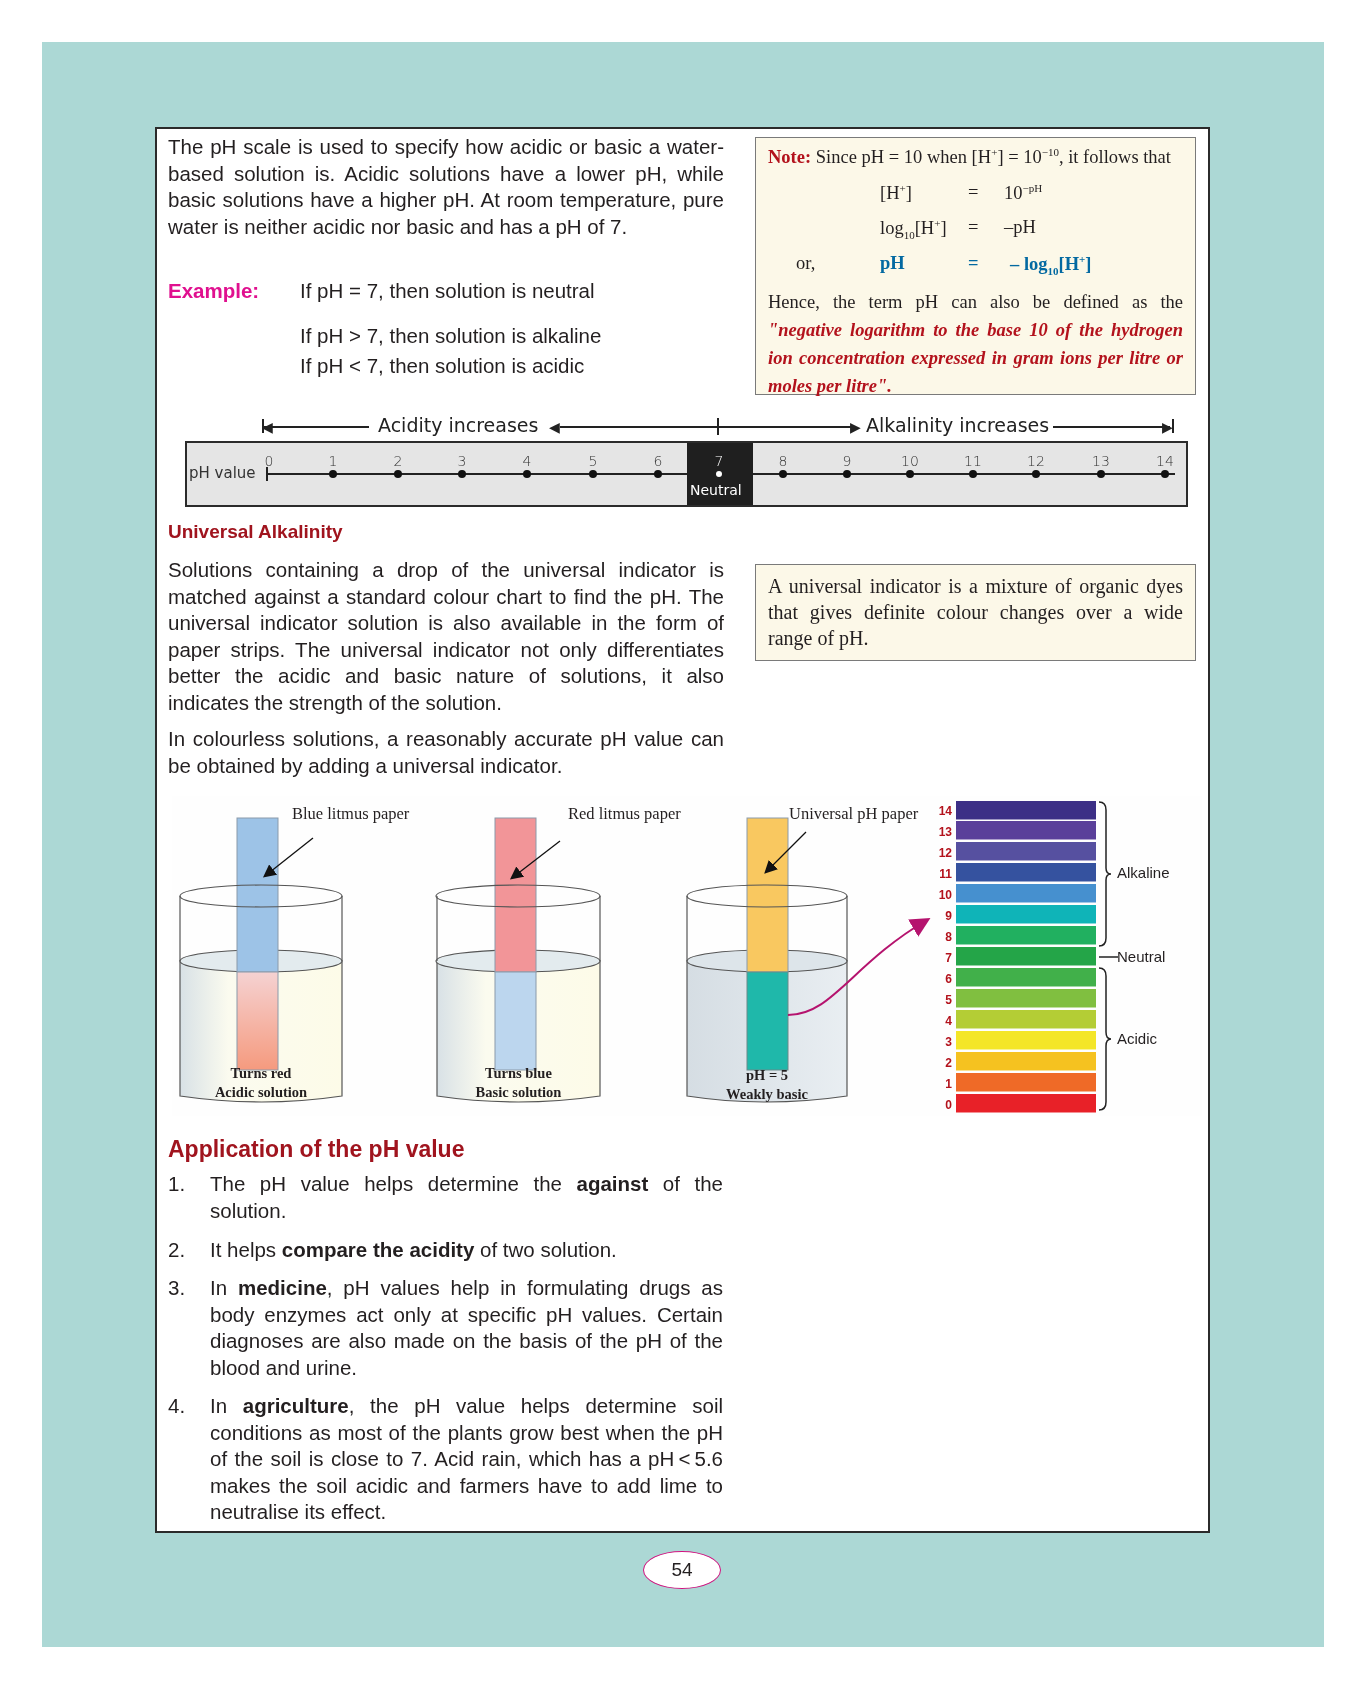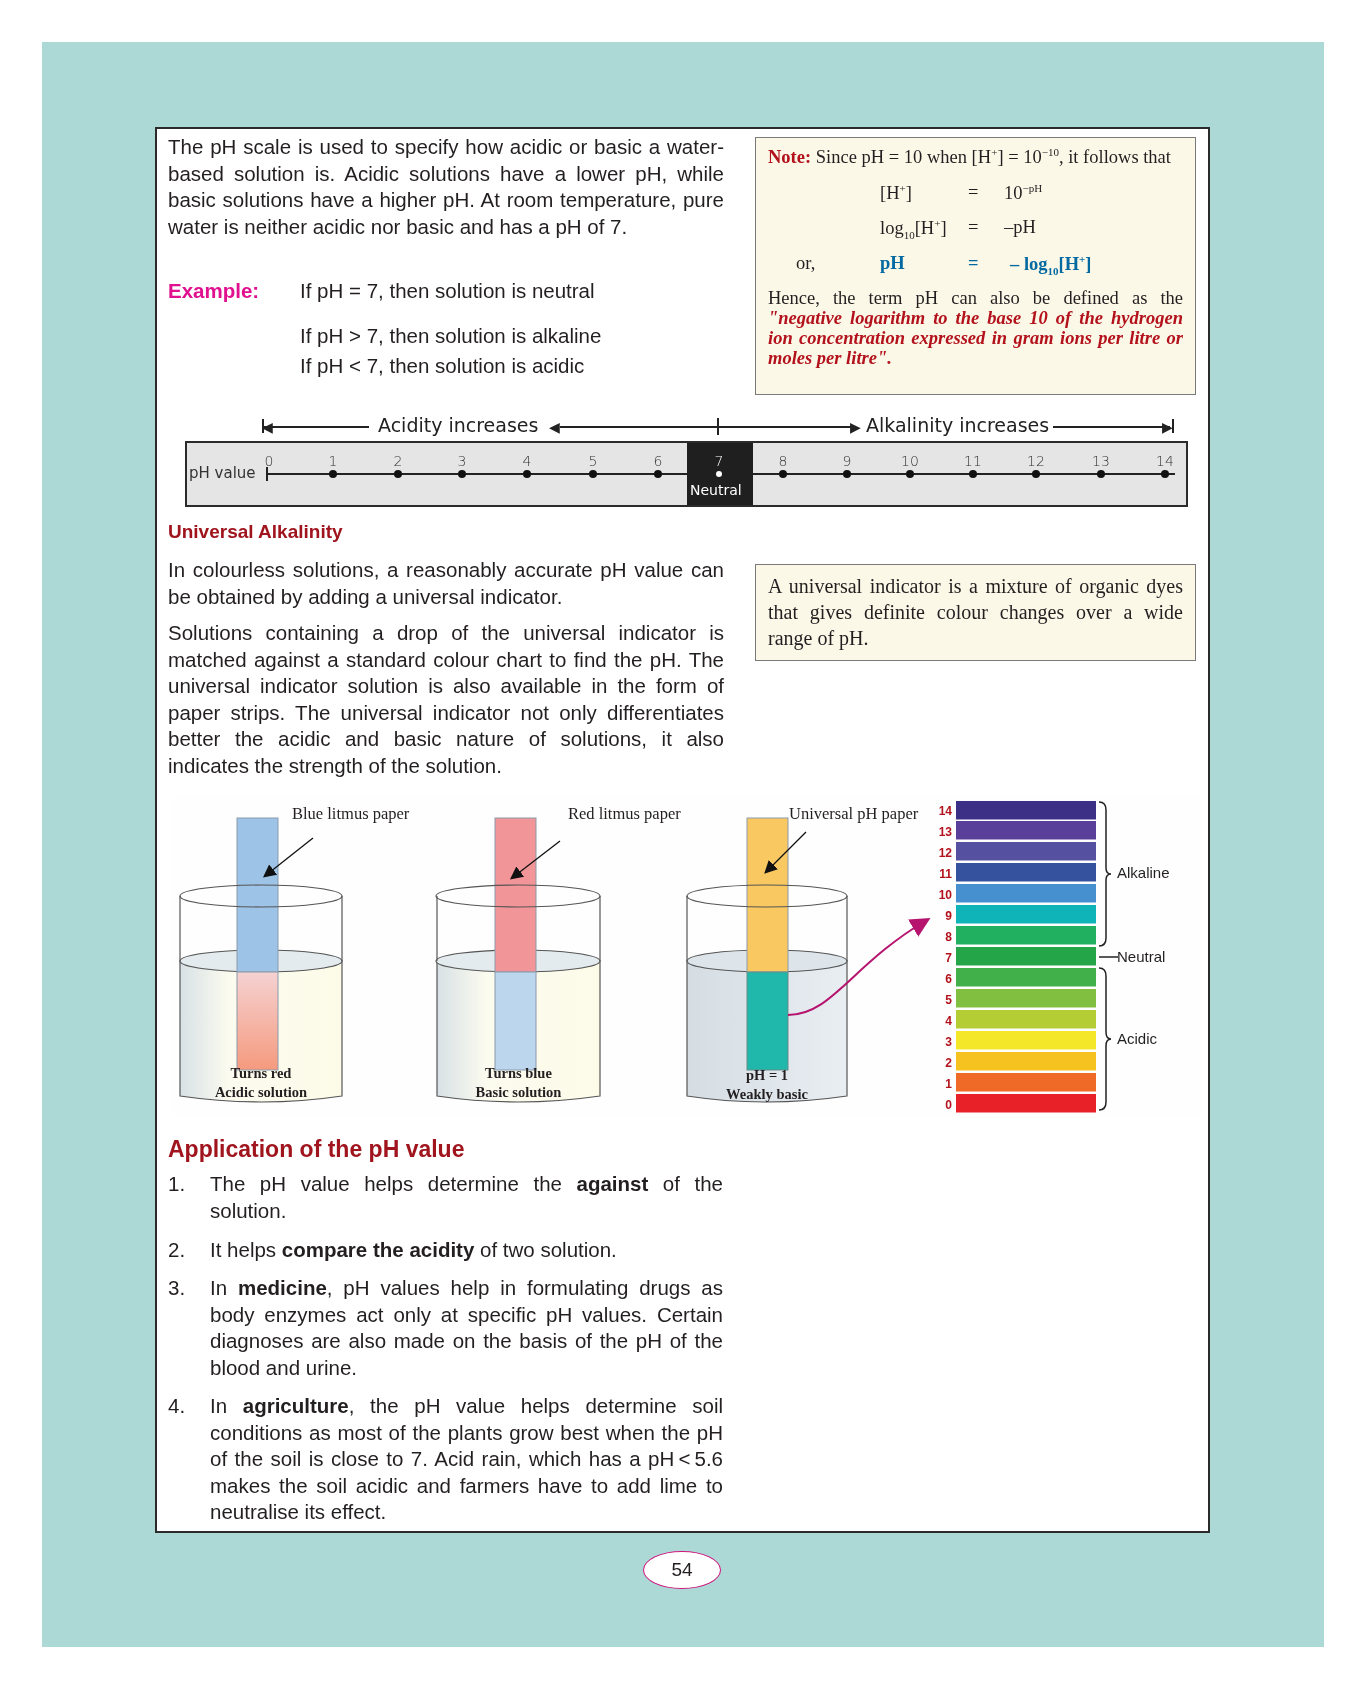--- a/index.html
+++ b/index.html
@@ -57,21 +57,21 @@
   <div class="eq" style="left:124px; top:44px;">[H<sup>+</sup>]</div>
   <div class="eq" style="left:212px; top:44px;">=</div>
   <div class="eq" style="left:248px; top:44px;">10<sup>−pH</sup></div>
   <div class="eq" style="left:124px; top:79px;">log<sub>10</sub>[H<sup>+</sup>]</div>
   <div class="eq" style="left:212px; top:79px;">=</div>
   <div class="eq" style="left:248px; top:79px;">–pH</div>
   <div class="eq" style="left:40px; top:115px;">or,</div>
   <div class="eq red" style="left:124px; top:115px;">pH</div>
   <div class="eq red" style="left:212px; top:115px;">=</div>
   <div class="eq red" style="left:254px; top:115px;">– log<sub>10</sub>[H<sup>+</sup>]</div>
-  <div class="abs" style="left:12px; top:150px; width:415px; text-align:justify; line-height:20px; font-size:18.5px;">
+  <div class="abs" style="left:12px; top:150px; width:415px; text-align:justify; line-height:28px; font-size:18.5px;">
     <span>Hence, the term pH can also be defined as the</span>
     <span class="dred">"negative logarithm to the base 10 of the hydrogen ion concentration expressed in gram ions per litre or moles per litre".</span>
   </div>
 </div>
 
 <div class="hline" style="left:264px; top:426px; width:105px;"></div>
 <div class="abs" style="left:262px; top:419px; font-size:14px; color:#222;">◀</div>
 <div class="abs" style="left:262px; top:419px; width:2px; height:14px; background:#222;"></div>
 <div class="arrow-row" style="left:378px;text-align:right;">Acidity increases</div>
 <div class="abs" style="left:549px; top:419px; font-size:14px; color:#222;">◀</div>
@@ -119,22 +119,22 @@
   <span class="dot" style="left:786px;"></span>
   <span class="dot" style="left:849px;"></span>
   <span class="dot" style="left:914px;"></span>
   <span class="dot" style="left:978px;"></span>
 
   <span class="abs" style="left:503px; top:39px; font-size:14px; color:#fff;">Neutral</span>
 </div>
 
 <div class="abs maroon" style="left:168px; top:521px; font-size:19px;">Universal Alkalinity</div>
 <div class="abs" style="left:168px; top:557px; width:556px;">
+  <p class="para">Solutions containing a drop of the universal indicator is matched against a standard colour chart to find the pH.  The universal indicator solution is also available in the form of paper strips. The universal indicator not only differentiates better the acidic and basic nature of solutions, it also indicates the strength of the solution.</p>
   <p class="para">In colourless solutions,  a reasonably accurate pH value can be obtained by adding a universal indicator.</p>
-  <p class="para">Solutions containing a drop of the universal indicator is matched against a standard colour chart to find the pH.  The universal indicator solution is also available in the form of paper strips. The universal indicator not only differentiates better the acidic and basic nature of solutions, it also indicates the strength of the solution.</p>
 </div>
 <div class="side-box">A universal indicator is a mixture of organic dyes that gives definite colour changes over a wide range of pH.</div>
 
 <div class="fig">
   <svg width="1030" height="320" viewBox="0 0 1030 320" style="position:absolute; left:0; top:0;">
     <defs>
       <linearGradient id="liq" x1="0" x2="1" y1="0" y2="0">
         <stop offset="0" stop-color="#d8e1e6"></stop>
         <stop offset="0.3" stop-color="#fbfbef"></stop>
         <stop offset="1" stop-color="#fdfbe8"></stop>
@@ -196,21 +196,21 @@
 
   <div class="beaker-cap" style="left:8px; top:268px; width:162px;">
     <div>Turns red</div>
     <div>Acidic solution</div>
   </div>
   <div class="beaker-cap" style="left:265px; top:268px; width:163px;">
     <div>Turns blue</div>
     <div>Basic solution</div>
   </div>
   <div class="beaker-cap" style="left:515px; top:270px; width:160px;">
-    <div>pH = 1</div>
+    <div>pH = 5</div>
     <div>Weakly basic</div>
   </div>
 </div>
 
 <div>
   <div class="chart-band" style="top:801px; background:#3c2f86;"></div>
   <div class="chart-band" style="top:821px; background:#5a3f9a;"></div>
   <div class="chart-band" style="top:842px; background:#5650a0;"></div>
   <div class="chart-band" style="top:863px; background:#35529f;"></div>
   <div class="chart-band" style="top:884px; background:#4690cf;"></div>

